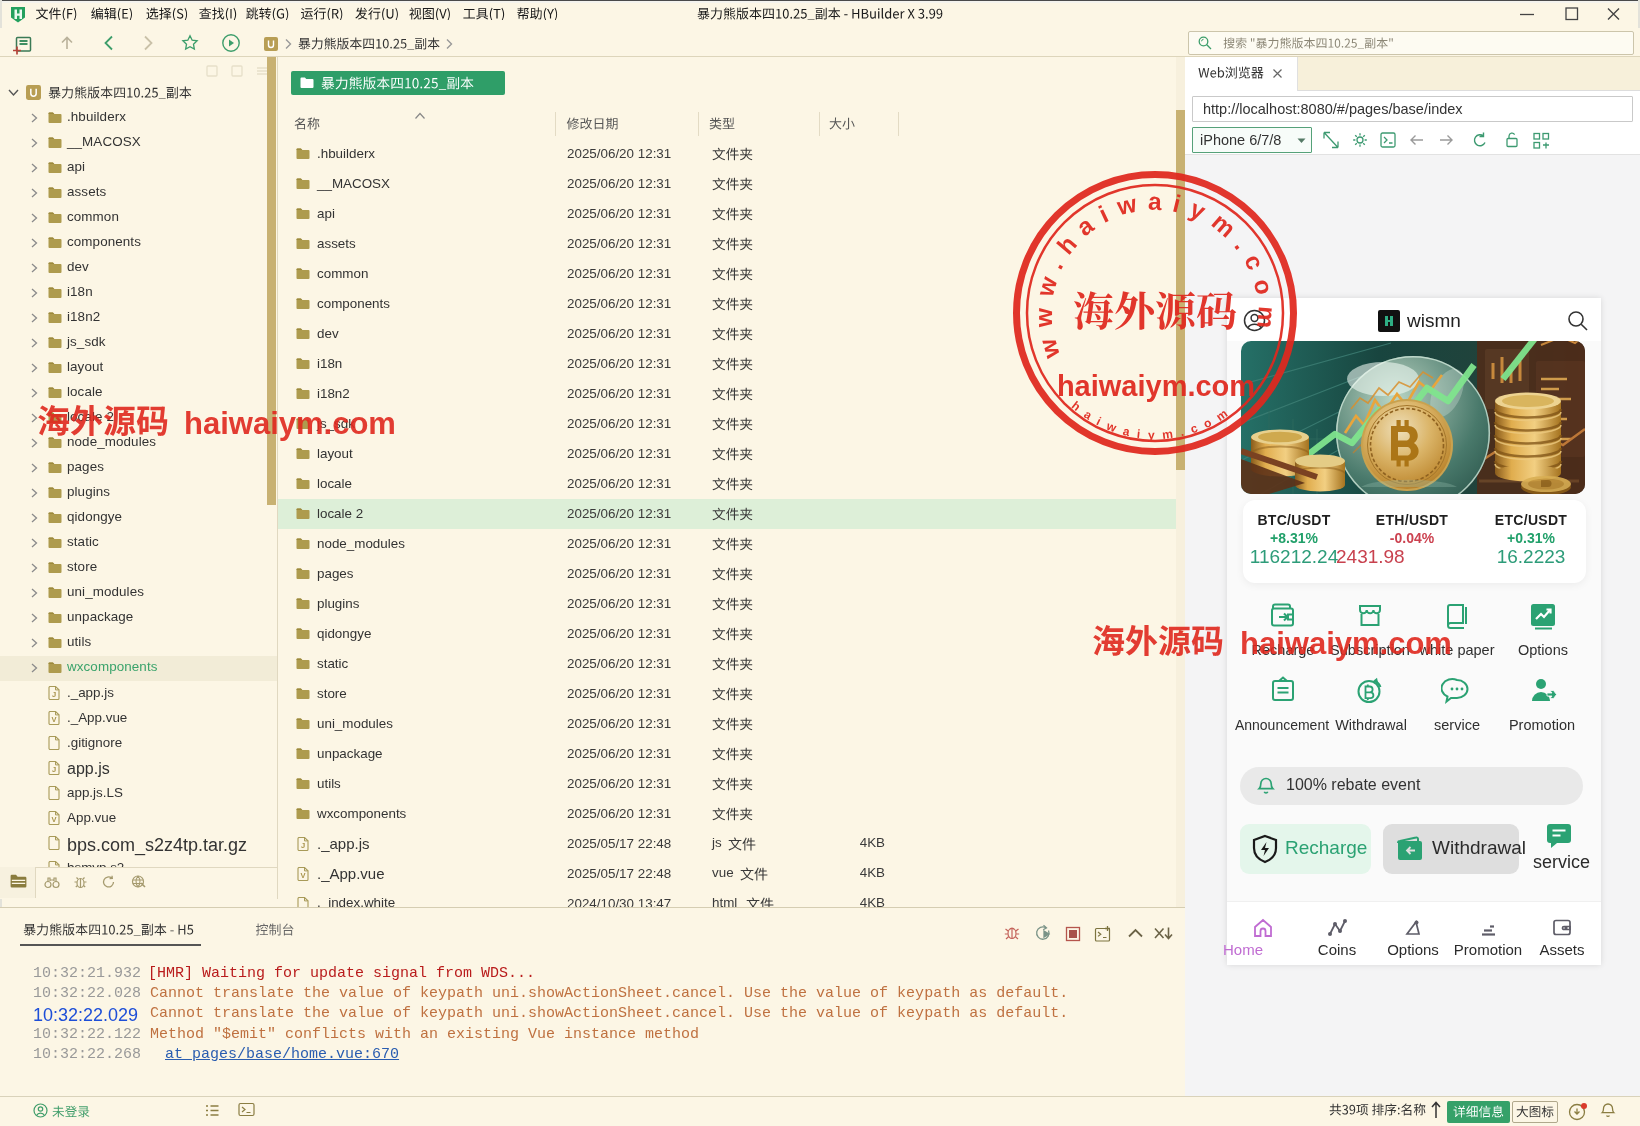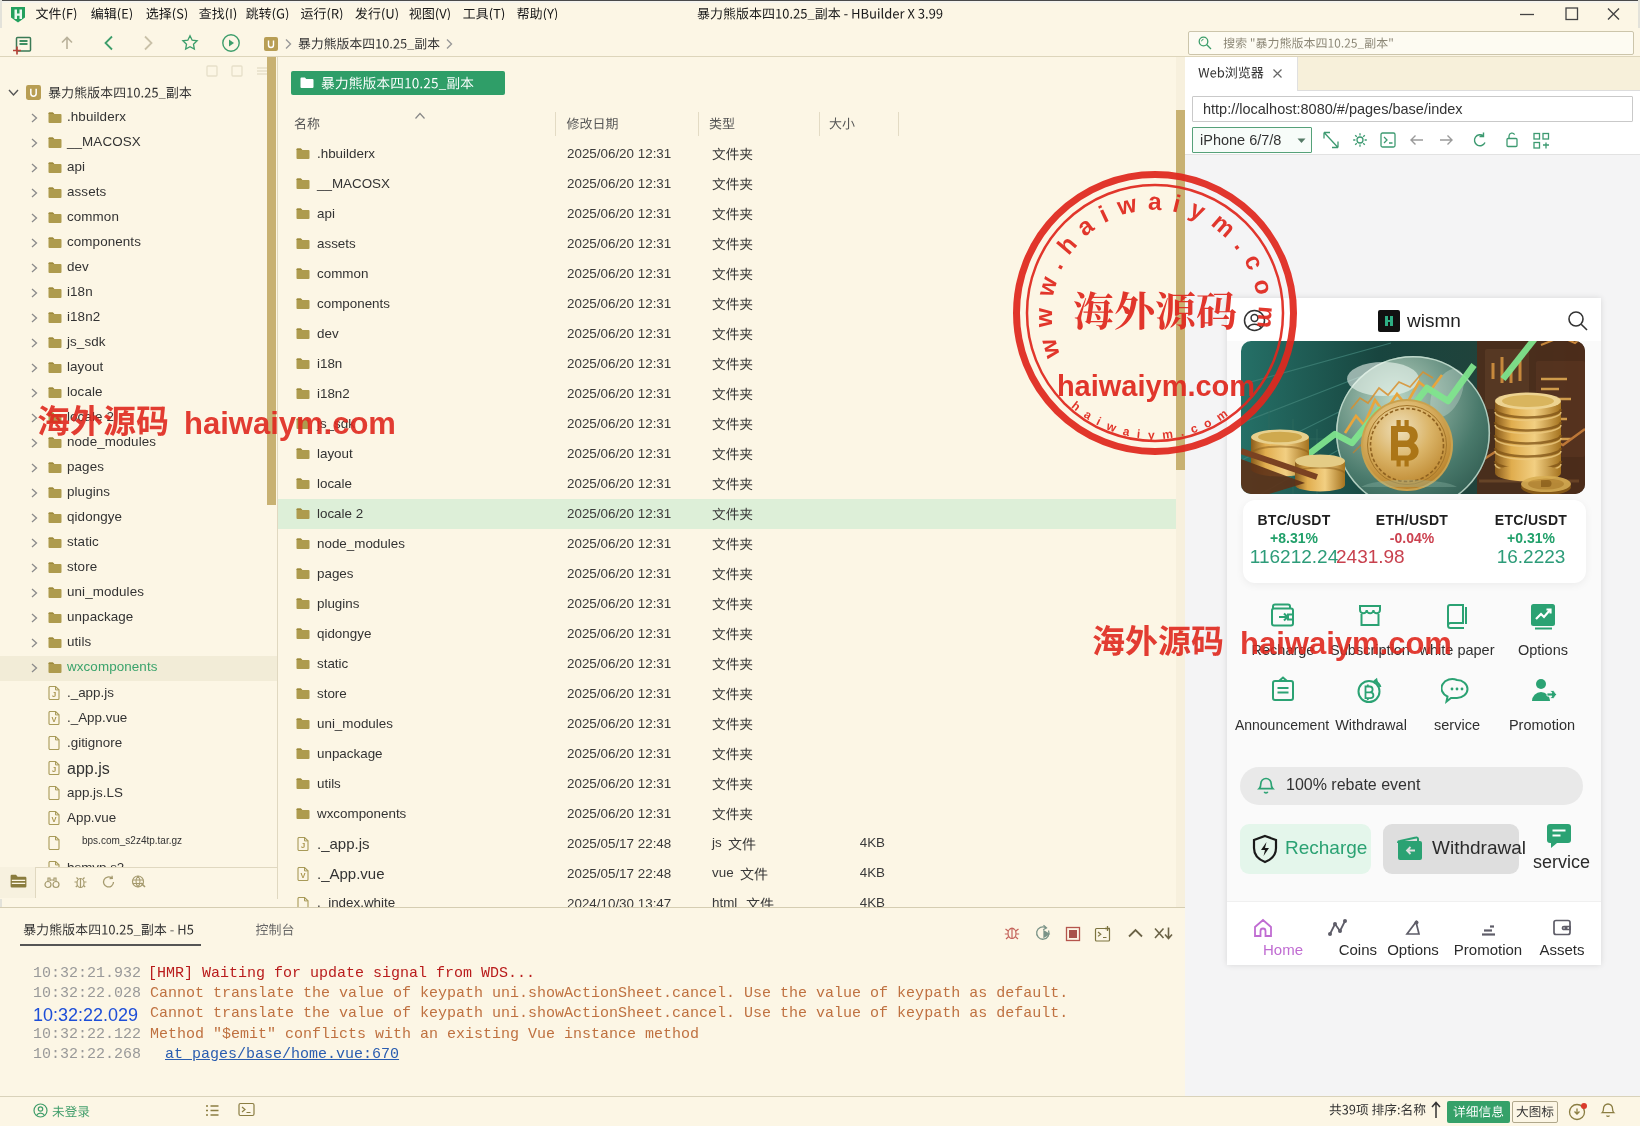--- a/index.html
+++ b/index.html
@@ -358,21 +358,21 @@
 <svg class="abs" style="left:48px;top:811px" width="12" height="14" viewBox="0 0 12 14" fill="none">
 <path d="M1 1.5 a1 1 0 0 1 1-1 h5.5 L11 3.8 V12.5 a1 1 0 0 1 -1 1 H2 a1 1 0 0 1 -1-1 Z" stroke="#a89a58" stroke-width="1.1"></path>
 <path d="M7.5 0.8 V3.9 H10.8" stroke="#a89a58" stroke-width="1"></path>
     <text x="6" y="10.8" font-size="7.5" font-family="Liberation Sans" fill="#a8924a" text-anchor="middle" font-weight="bold">V</text>
   </svg>
 <div class="abs lt" style="left:67px;top:810px;font-size:13.4px">App.vue</div>
 <svg class="abs" style="left:48px;top:836px" width="12" height="14" viewBox="0 0 12 14" fill="none">
 <path d="M1 1.5 a1 1 0 0 1 1-1 h5.5 L11 3.8 V12.5 a1 1 0 0 1 -1 1 H2 a1 1 0 0 1 -1-1 Z" stroke="#a89a58" stroke-width="1.1"></path>
 <path d="M7.5 0.8 V3.9 H10.8" stroke="#a89a58" stroke-width="1"></path>
   </svg>
-<div class="abs lt" style="left:82px;top:835px;font-size:10px">bps.com_s2z4tp.tar.gz</div>
+<div class="abs lt" style="left:67px;top:835px;font-size:18px">bps.com_s2z4tp.tar.gz</div>
 <svg class="abs" style="left:48px;top:861px" width="12" height="14" viewBox="0 0 12 14" fill="none">
 <path d="M1 1.5 a1 1 0 0 1 1-1 h5.5 L11 3.8 V12.5 a1 1 0 0 1 -1 1 H2 a1 1 0 0 1 -1-1 Z" stroke="#a89a58" stroke-width="1.1"></path>
 <path d="M7.5 0.8 V3.9 H10.8" stroke="#a89a58" stroke-width="1"></path>
   </svg>
 <div class="abs lt" style="left:67px;top:860px;font-size:13.4px">bsmvp.s2</div>
 <div class="abs" style="left:267px;top:57px;width:9px;height:448px;background:#c8b172"></div>
 <div class="abs" style="left:0;top:867px;width:278px;height:32px;background:#fcf6e5;border-top:1px solid #e0d8c0;border-right:1px solid #e0d8c0"></div>
 <div class="abs" style="left:0;top:867px;width:36px;height:31px;background:#f7f1df;border-right:1px solid #e0d8c0"></div>
 <svg class="abs" style="left:10px;top:874px" width="17" height="15" viewBox="0 0 14 12">
 <path d="M0.5 1.5 a1 1 0 0 1 1-1 h3.4 l1.4 1.6 h6.2 a1 1 0 0 1 1 1 V10 a1 1 0 0 1 -1 1 h-11 a1 1 0 0 1 -1-1 Z" fill="#8a7c3e"></path>
@@ -1039,22 +1039,22 @@
 <svg class="abs" style="left:1478px;top:918px" width="21" height="20" viewBox="0 0 21 20" fill="none" stroke="#5e5d68">
 <path d="M4 16.5 h13" stroke-width="2.2"></path>
     <path d="M6 12.5 h8" stroke-width="2.2"></path>
     <path d="M12 8.5 h4" stroke-width="2.2"></path>
   </svg>
 <svg class="abs" style="left:1551px;top:917px" width="22" height="21" viewBox="0 0 22 21" fill="none" stroke="#5e5d68" stroke-width="1.7">
 <rect x="3" y="3.5" width="16" height="14" rx="2"></rect>
     <path d="M13 9.5 h6 v3 h-6 a1.5 1.5 0 0 1 0 -3 Z"></path>
     <circle cx="15" cy="11" r="0.8" fill="#5e5d68"></circle>
   </svg>
-<div class="abs lt" style="left:1223px;top:941px;width:80px;text-align:right;font-size:15px;color:#c06cd2">Home</div>
-<div class="abs lt" style="left:1297px;top:941px;width:80px;text-align:right;font-size:15px;color:#2b2b2b">Coins</div>
+<div class="abs lt" style="left:1223px;top:941px;width:80px;text-align:left;font-size:15px;color:#c06cd2">Home</div>
+<div class="abs lt" style="left:1297px;top:941px;width:80px;text-align:center;font-size:15px;color:#2b2b2b">Coins</div>
 <div class="abs lt" style="left:1373px;top:941px;width:80px;text-align:center;font-size:15px;color:#2b2b2b">Options</div>
 <div class="abs lt" style="left:1448px;top:941px;width:80px;text-align:center;font-size:15px;color:#2b2b2b">Promotion</div>
 <div class="abs lt" style="left:1522px;top:941px;width:80px;text-align:center;font-size:15px;color:#2b2b2b">Assets</div>
 <div class="abs" style="left:0;top:1096px;width:1640px;height:30px;background:#fcf6e5;border-top:1px solid #d9d2ba"></div>
 <svg class="abs" style="left:33px;top:1103px" width="15" height="15" viewBox="0 0 15 15" fill="none" stroke="#3f9d6a" stroke-width="1.2">
 <circle cx="7.5" cy="7.5" r="6.5"></circle>
     <circle cx="7.5" cy="6" r="2.2"></circle>
     <path d="M3.5 12.5 a4.5 4.5 0 0 1 8 0"></path>
   </svg>
 <div style="position:absolute;left:52px;top:1105px;">

